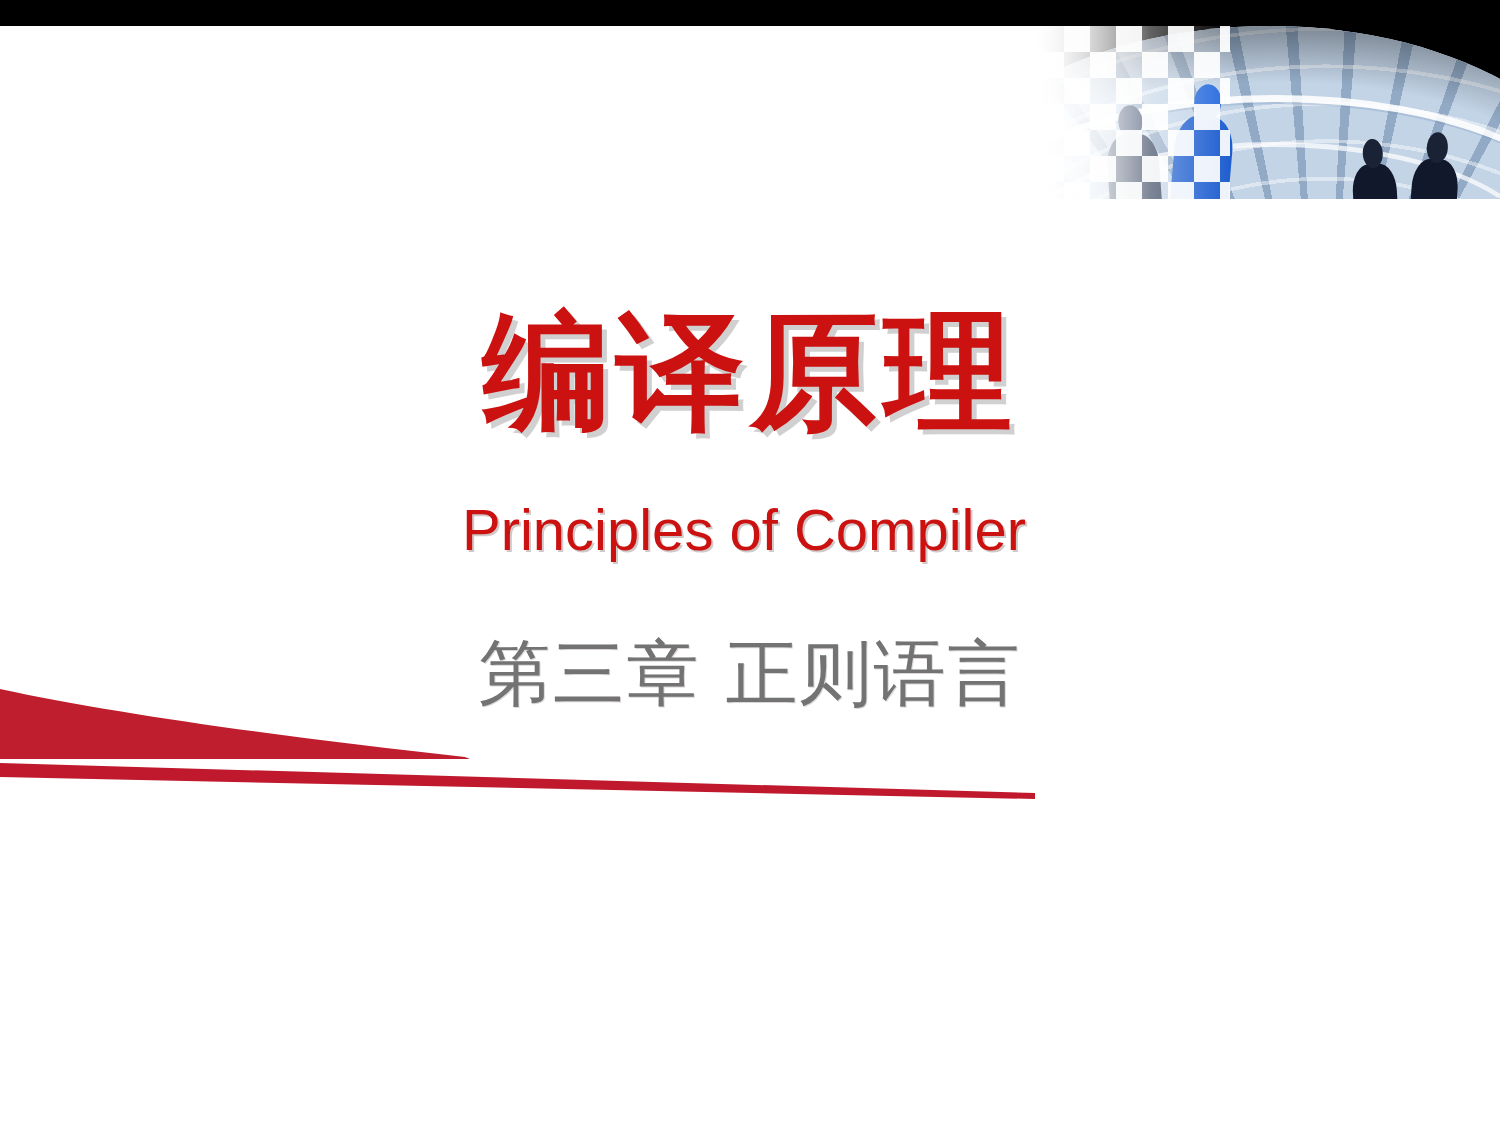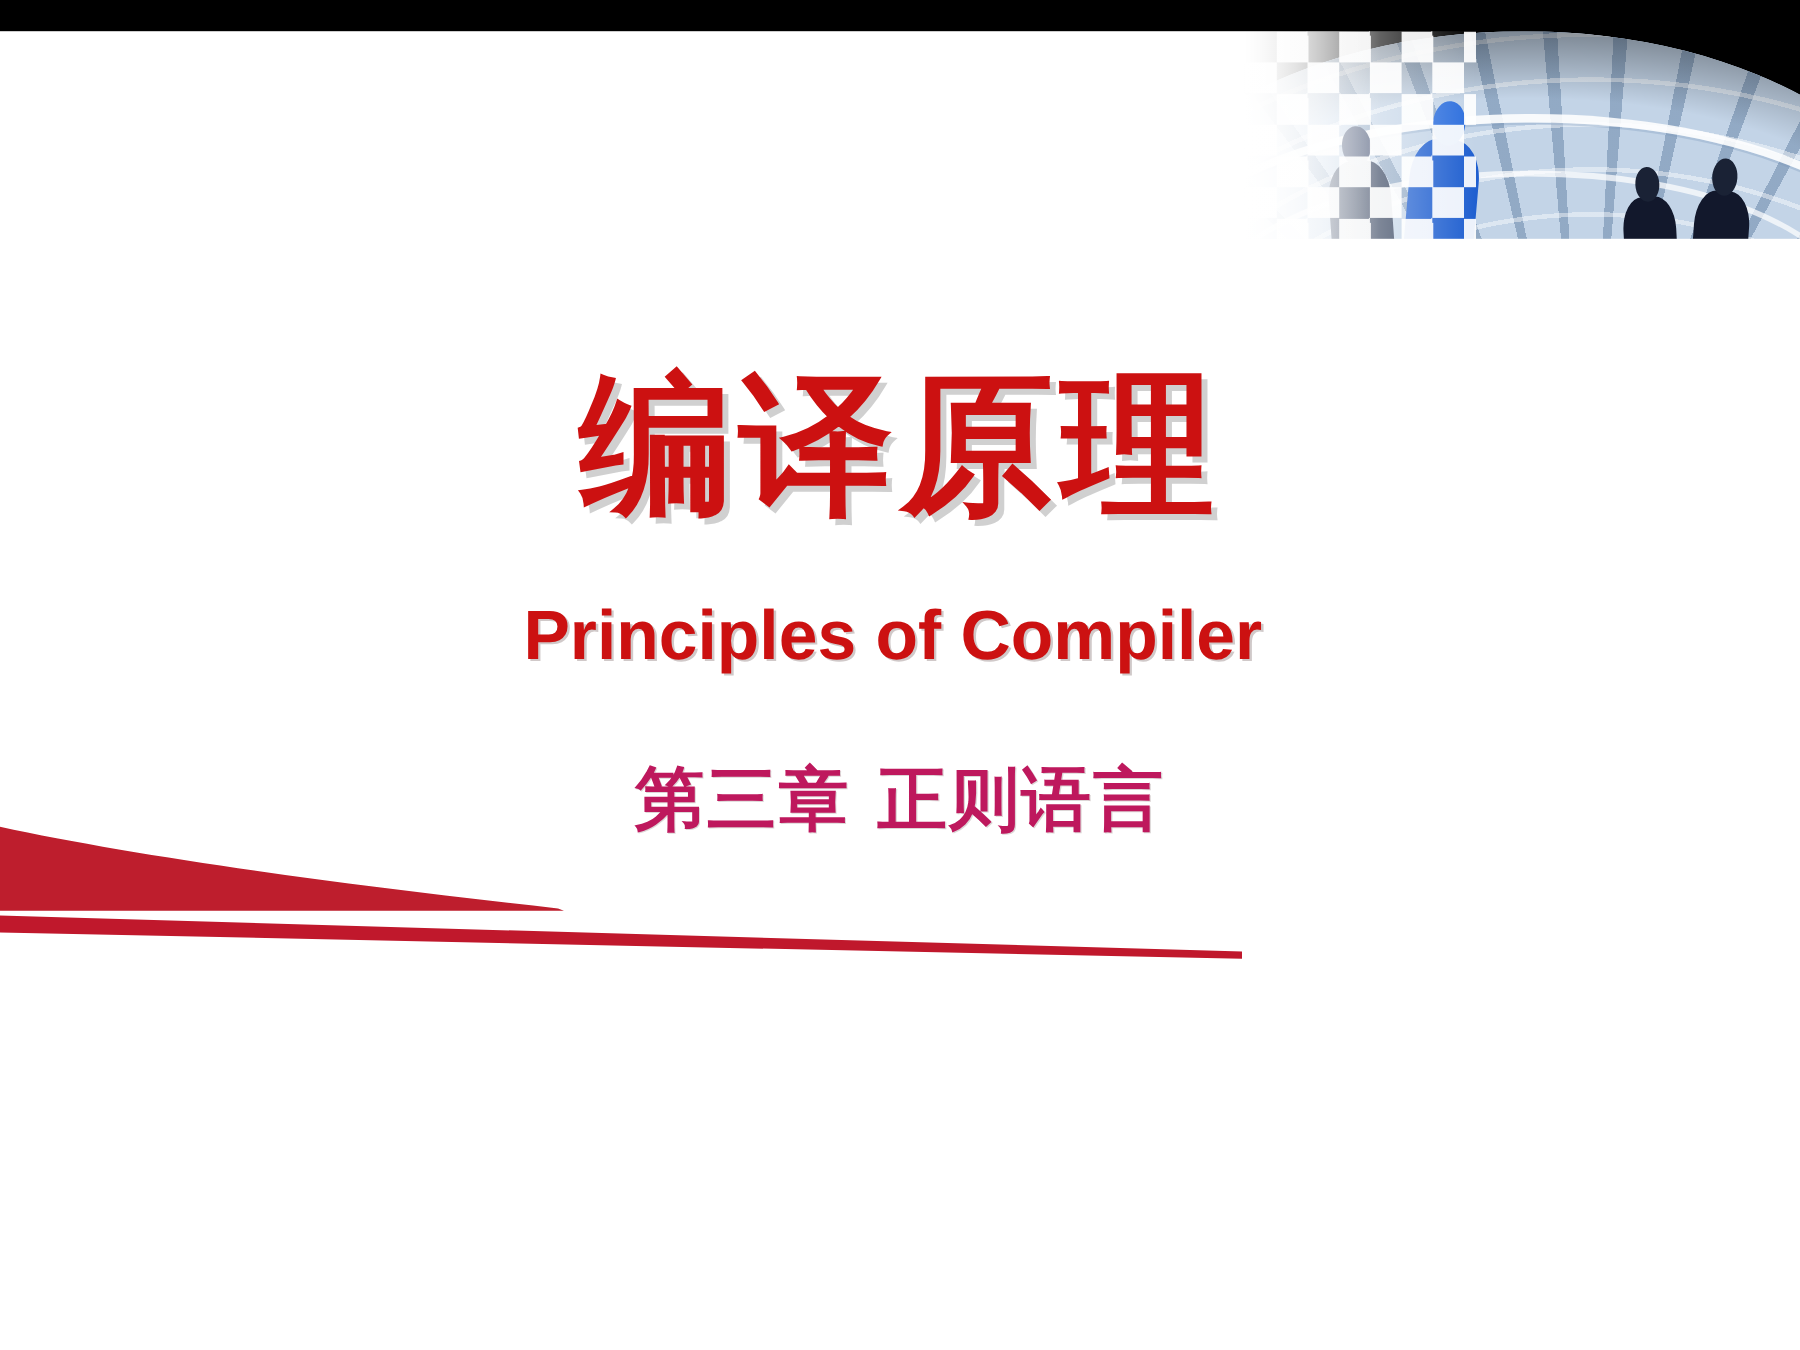--- a/index.html
+++ b/index.html
@@ -205,33 +205,33 @@
     color: #cc1111;
     letter-spacing: 6px;
     text-shadow: 5px 5px 0 rgba(150,150,150,0.45);
     margin: 0;
     white-space: nowrap;
   }
   .sub-title {
     font-family: "Liberation Sans", sans-serif;
     font-size: 58px;
     line-height: 1.0;
-    font-weight: 700;
+    font-weight: 400;
     color: #cc1111;
     letter-spacing: 0px;
     margin: 58px 12px 0 0;
     text-shadow: 2px 2px 0 rgba(120,100,100,0.35);
     white-space: nowrap;
   }
   .chapter-title {
     font-family: "DejaVu Serif", "Liberation Serif", serif;
-    font-size: 58px;
+    font-size: 72px;
     line-height: 1.0;
-    font-weight: 700;
-    color: #be185d;
+    font-weight: 400;
+    color: #737373;
     letter-spacing: 2px;
     margin: 78px 0 0 0;
     text-shadow: 1px 1px 0 rgba(140,120,120,0.30);
     white-space: nowrap;
   }
 
   
   .bottom-art {
     position: absolute;
     left: 0;

